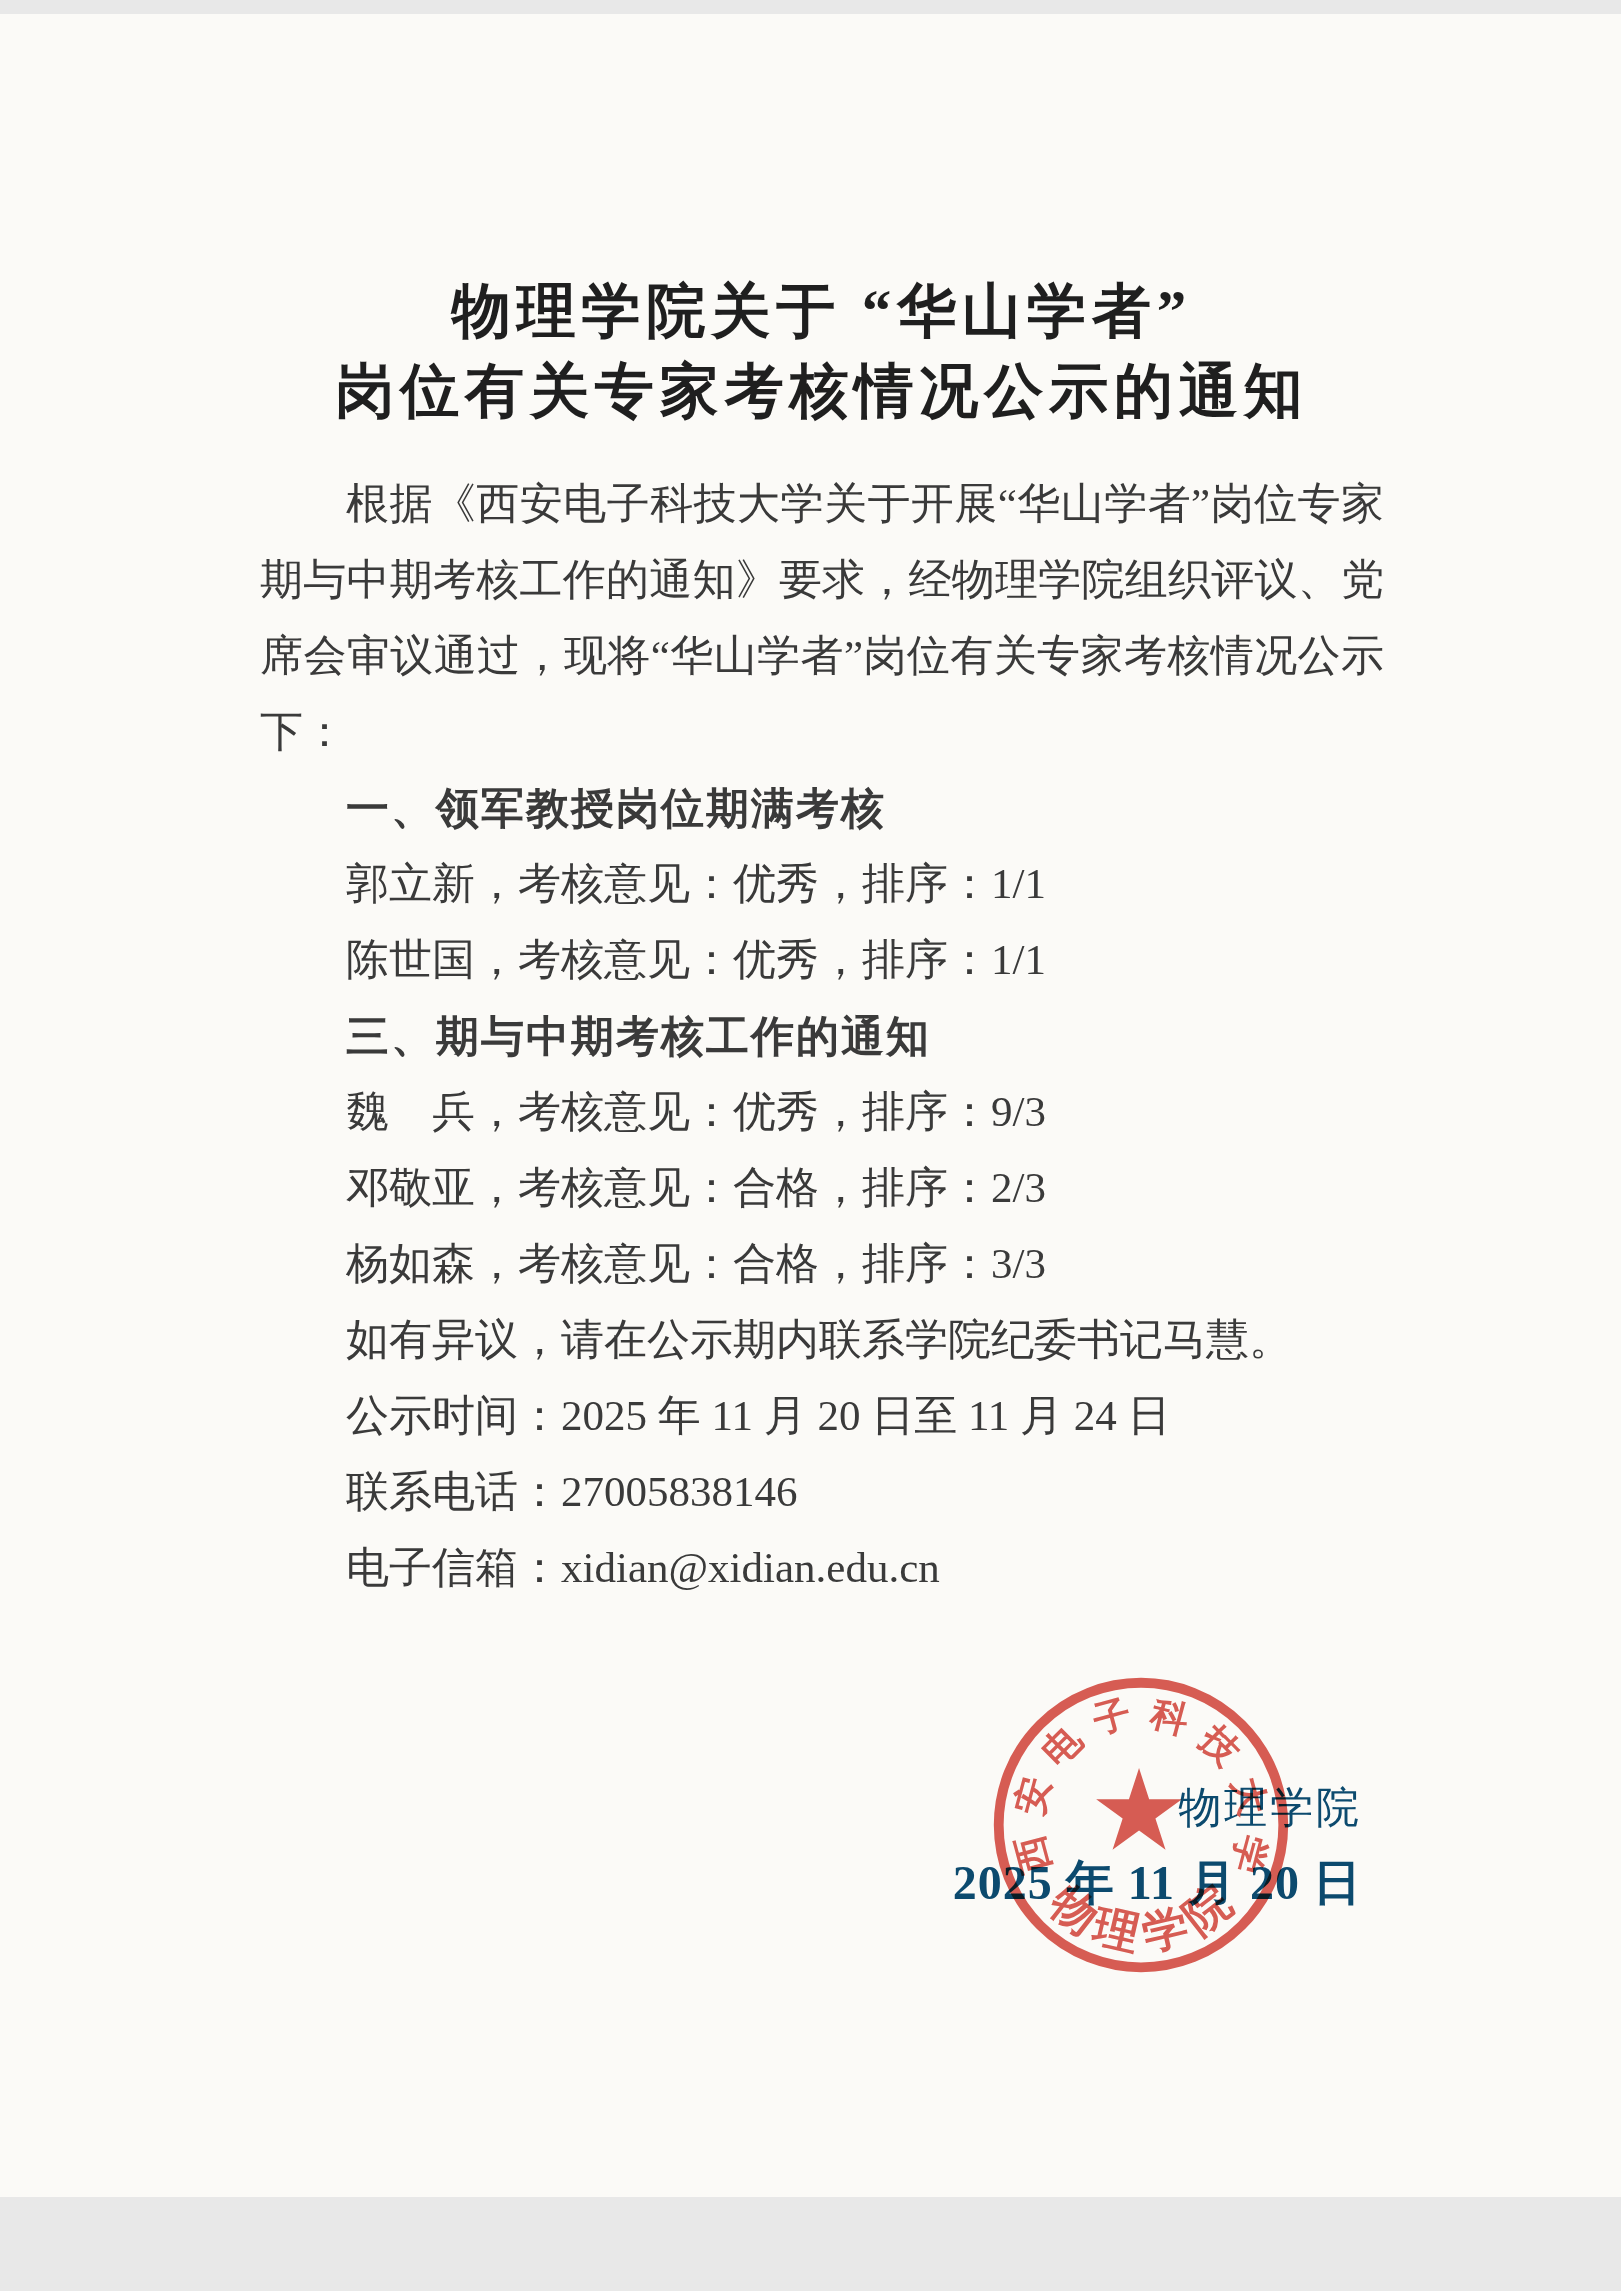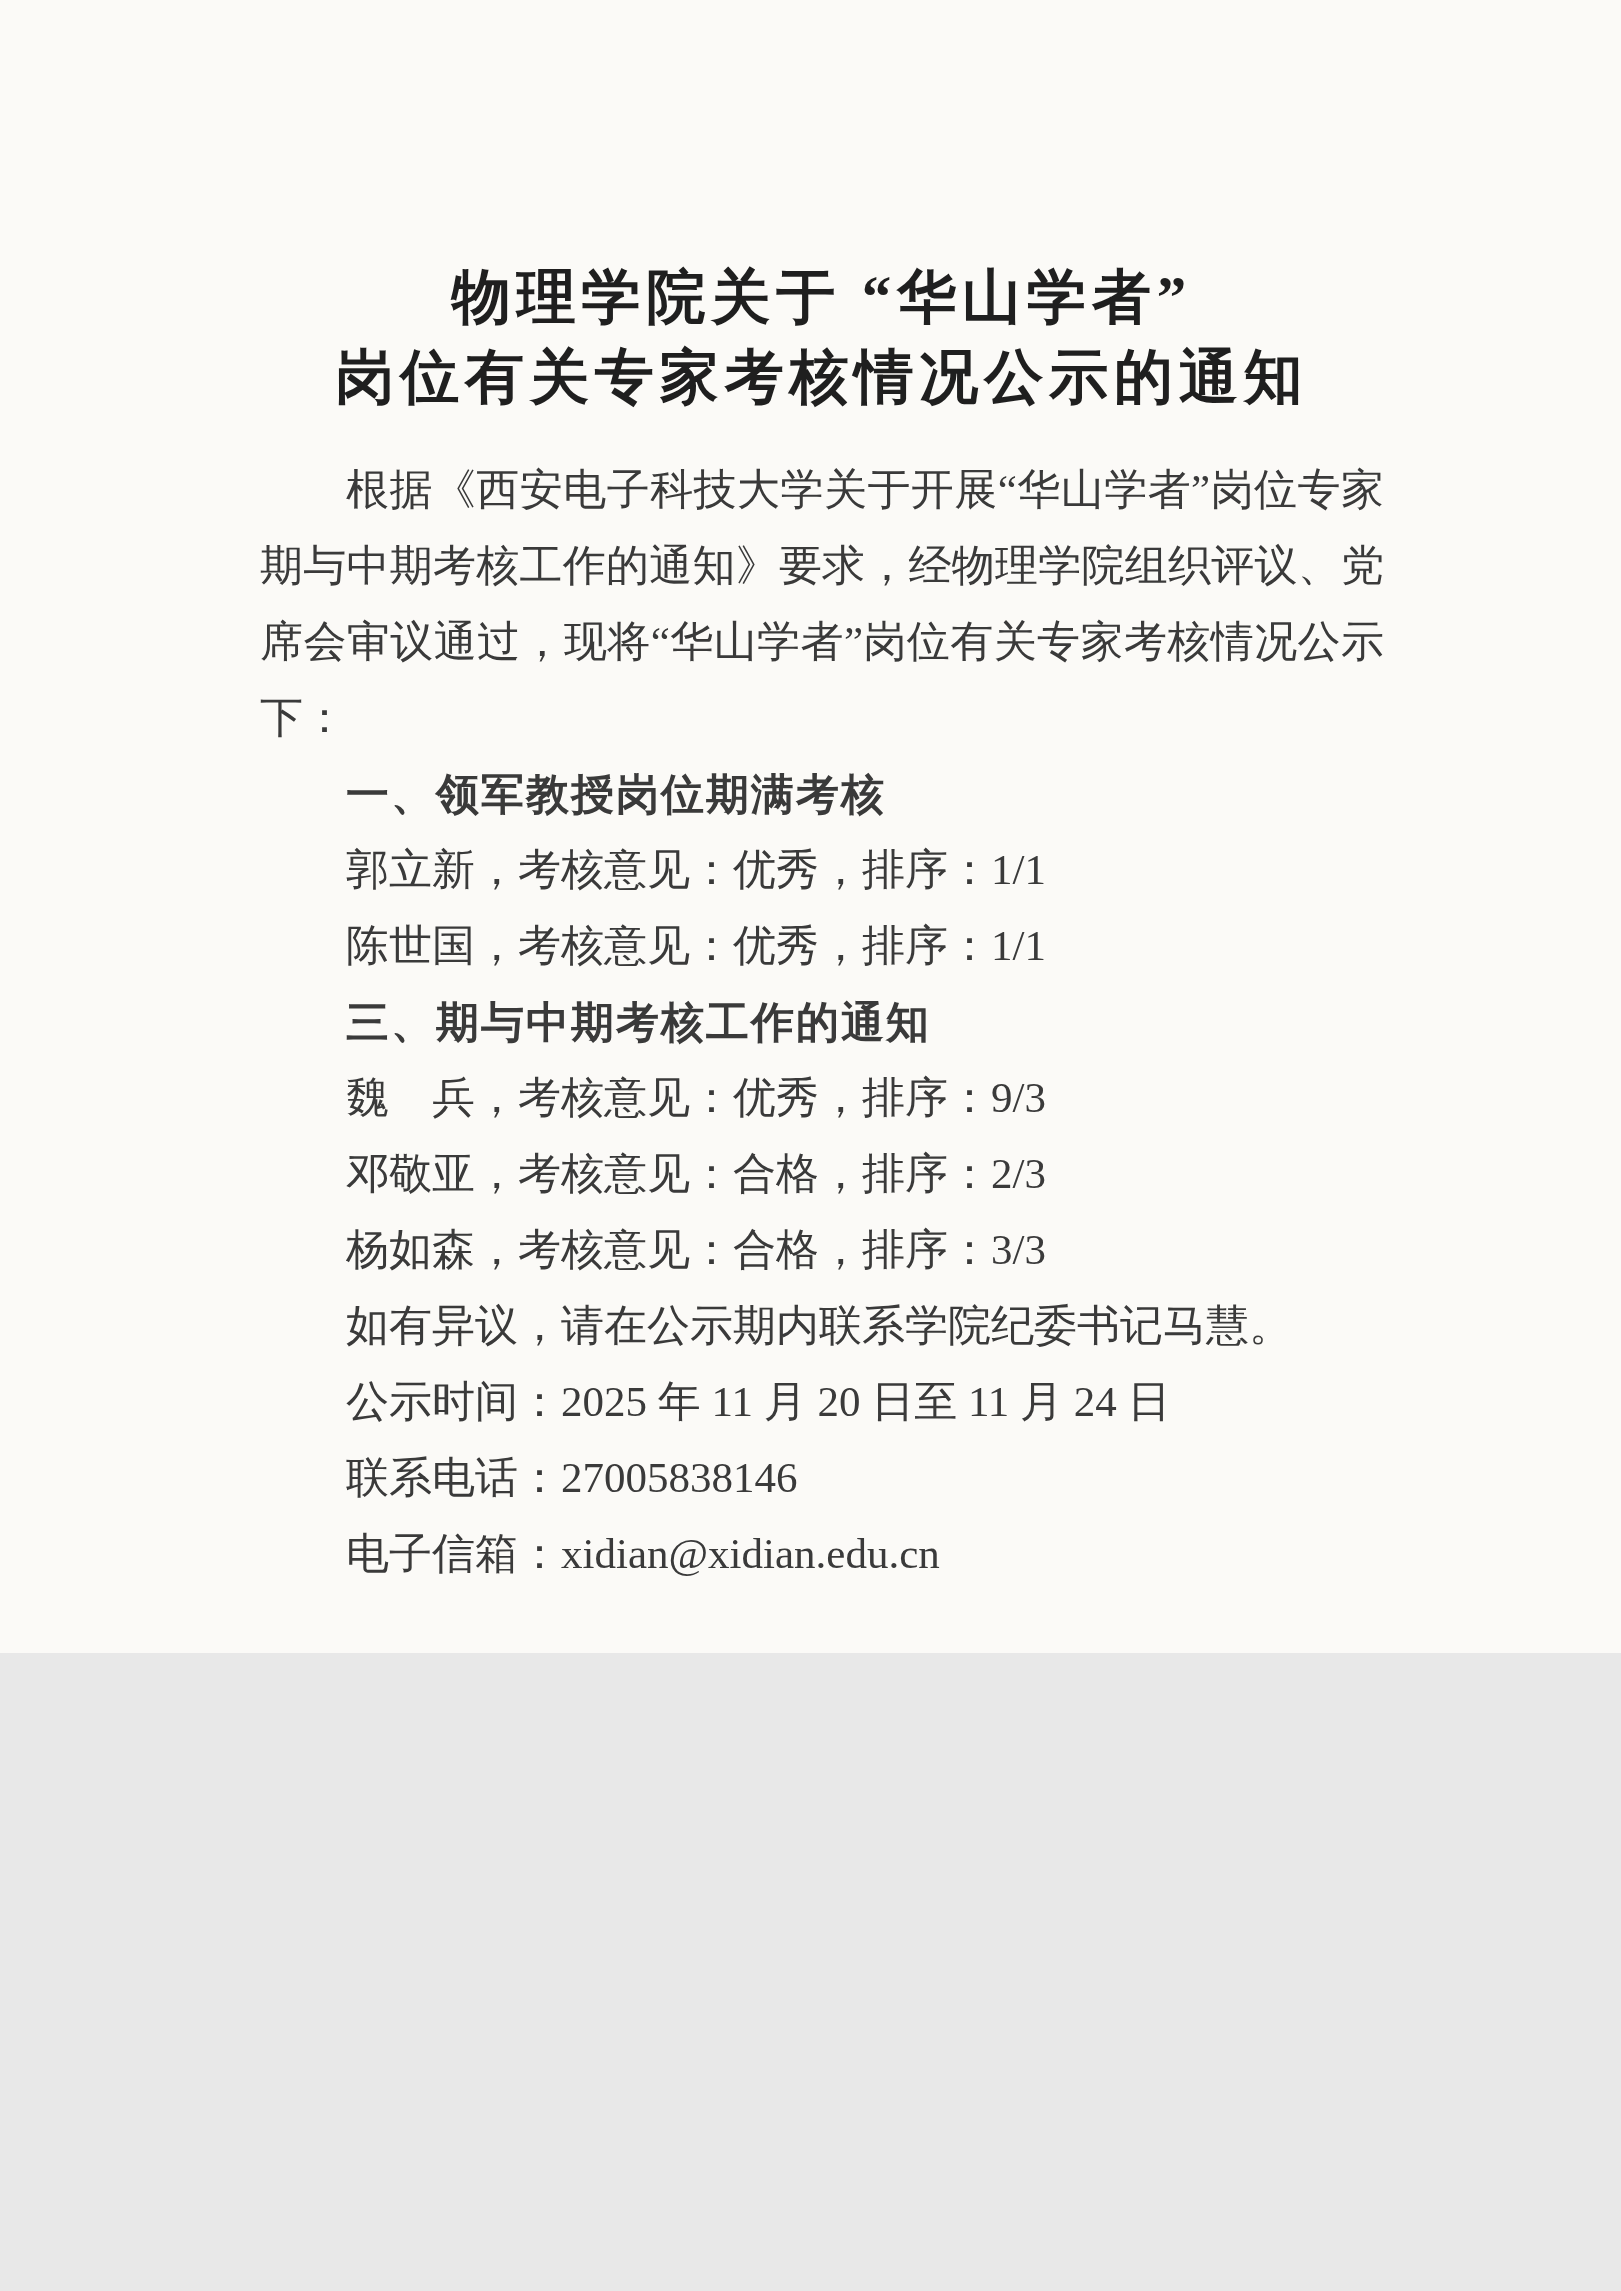--- a/index.html
+++ b/index.html
@@ -1,21 +1,21 @@
 <!DOCTYPE html>
 <html><head>
 <meta charset="utf-8">
 <style>
   * { margin: 0; padding: 0; box-sizing: border-box; }
   html, body { background: #e8e8e8; }
   .page {
     position: relative;
     width: 1621px;
-    height: 1653px;
-    margin: 0 auto;
+    height: 2183px;
+    margin: 14px auto;
     background: #fbfaf7;
     overflow: hidden;
     color: #3a3a3a;
   }
   .title-block {
     position: absolute;
     left: 260px;
     top: 257px;
     width: 1124px;
     text-align: center;

